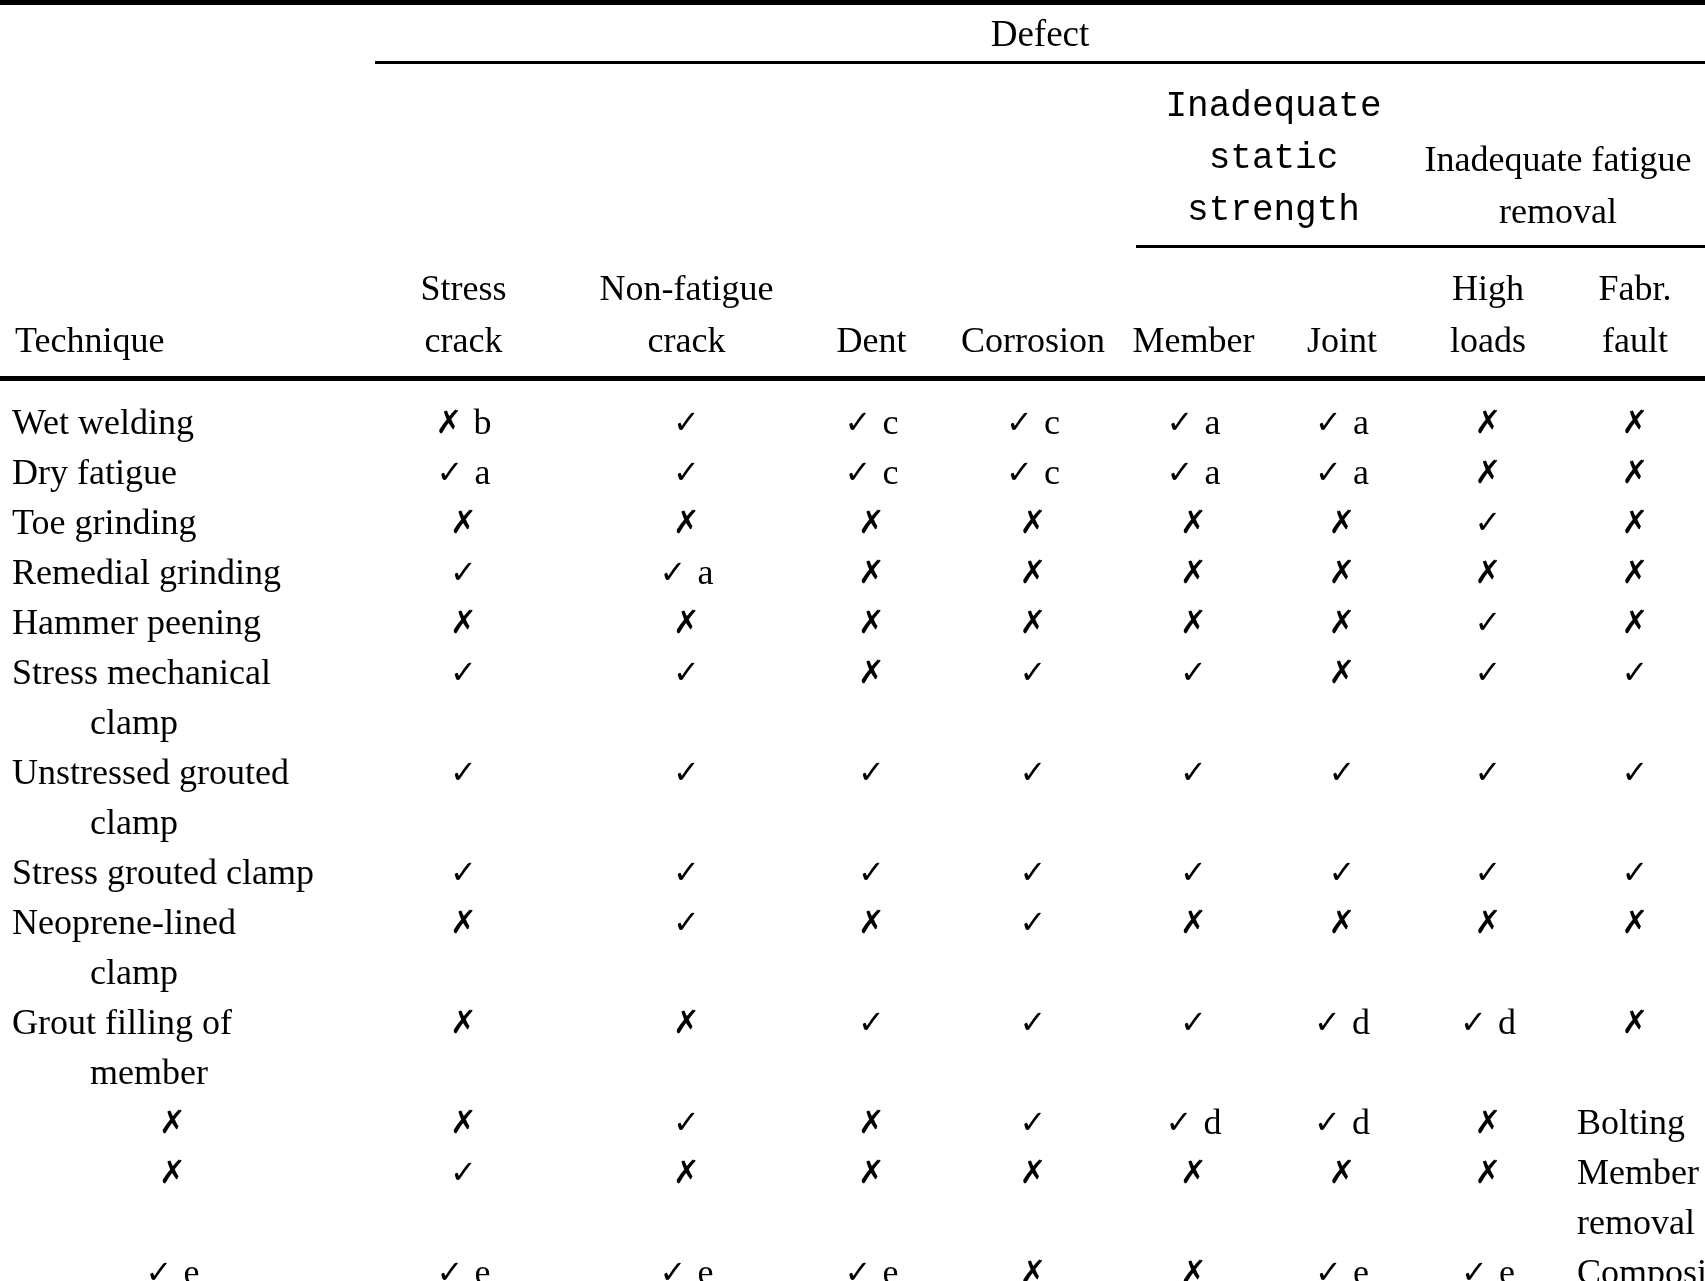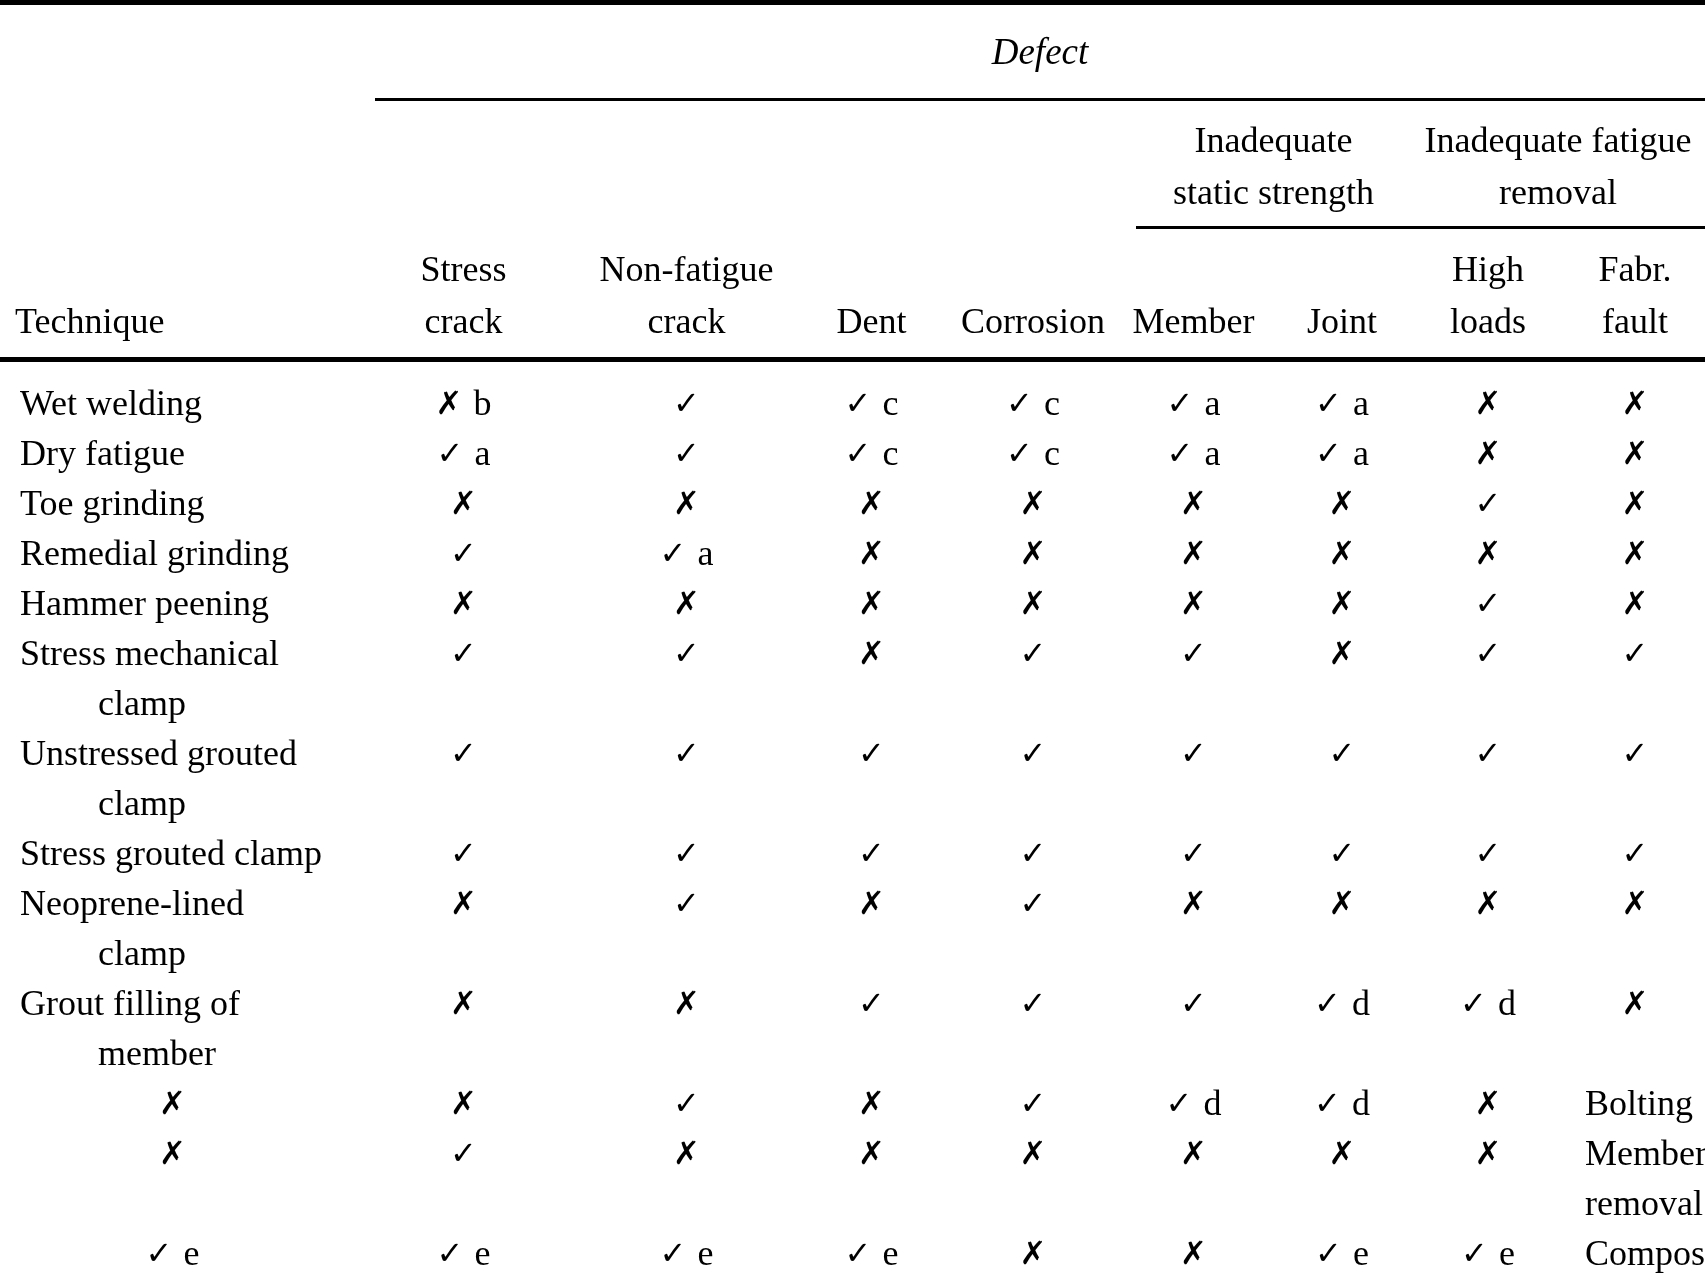--- a/index.html
+++ b/index.html
@@ -11,39 +11,39 @@
     display:grid;
     grid-template-columns:345px 237px 209px 161px 162px 159px 138px 154px 140px;
     border-top:5px solid #000;
     border-bottom:4px solid #000;
     width:1705px; box-sizing:border-box;
   }
   .spacer-a { grid-column:1/2; height:76px; }
   .defect-head {
     grid-column:2/-1; margin-left:30px; border-bottom:3px solid #000;
     display:flex; align-items:center; justify-content:center;
-    font-size:37px; height:96px; box-sizing:border-box;font-style:italic;
+    font-size:37px; height:59px; box-sizing:border-box;
   }
   .group-spacer { grid-column:1/6; height:128px; }
   .group-head {
     border-bottom:3px solid #000; box-sizing:border-box;
     display:flex; flex-direction:column; justify-content:flex-end; align-items:center;
     line-height:52px; padding-bottom:8px; text-align:center;
   }
-  .group-1 { grid-column:6/8; margin-left:22px; }
+  .group-1 { grid-column:6/8; margin-left:22px;font-family:Liberation Mono, monospace; }
   .group-2 { grid-column:8/-1; }
   .hdr {
     border-bottom:5px solid #000; box-sizing:border-box; height:133px;
     display:flex; flex-direction:column; justify-content:flex-end; align-items:center;
     line-height:52px; padding-bottom:10px; text-align:center;
   }
   .hdr-tech { align-items:flex-start; padding-left:15px; text-align:left; }
   .row-spacer { grid-column:1/-1; height:16px; }
   .bottom-spacer { grid-column:1/-1; height:10px; }
-  .tech-cell { line-height:50px; padding-left:20px; }
+  .tech-cell { line-height:50px; padding-left:12px; }
   .tech-cont { display:block; padding-left:78px; }
   .mark-cell {
     display:flex; justify-content:center; align-items:flex-start;
     gap:11px; line-height:50px;
   }
   .mark {
     font-family:"DejaVu Sans", sans-serif; font-weight:700; font-size:32px;
     line-height:50px;
   }
   .note { font-size:36px; line-height:50px; }

